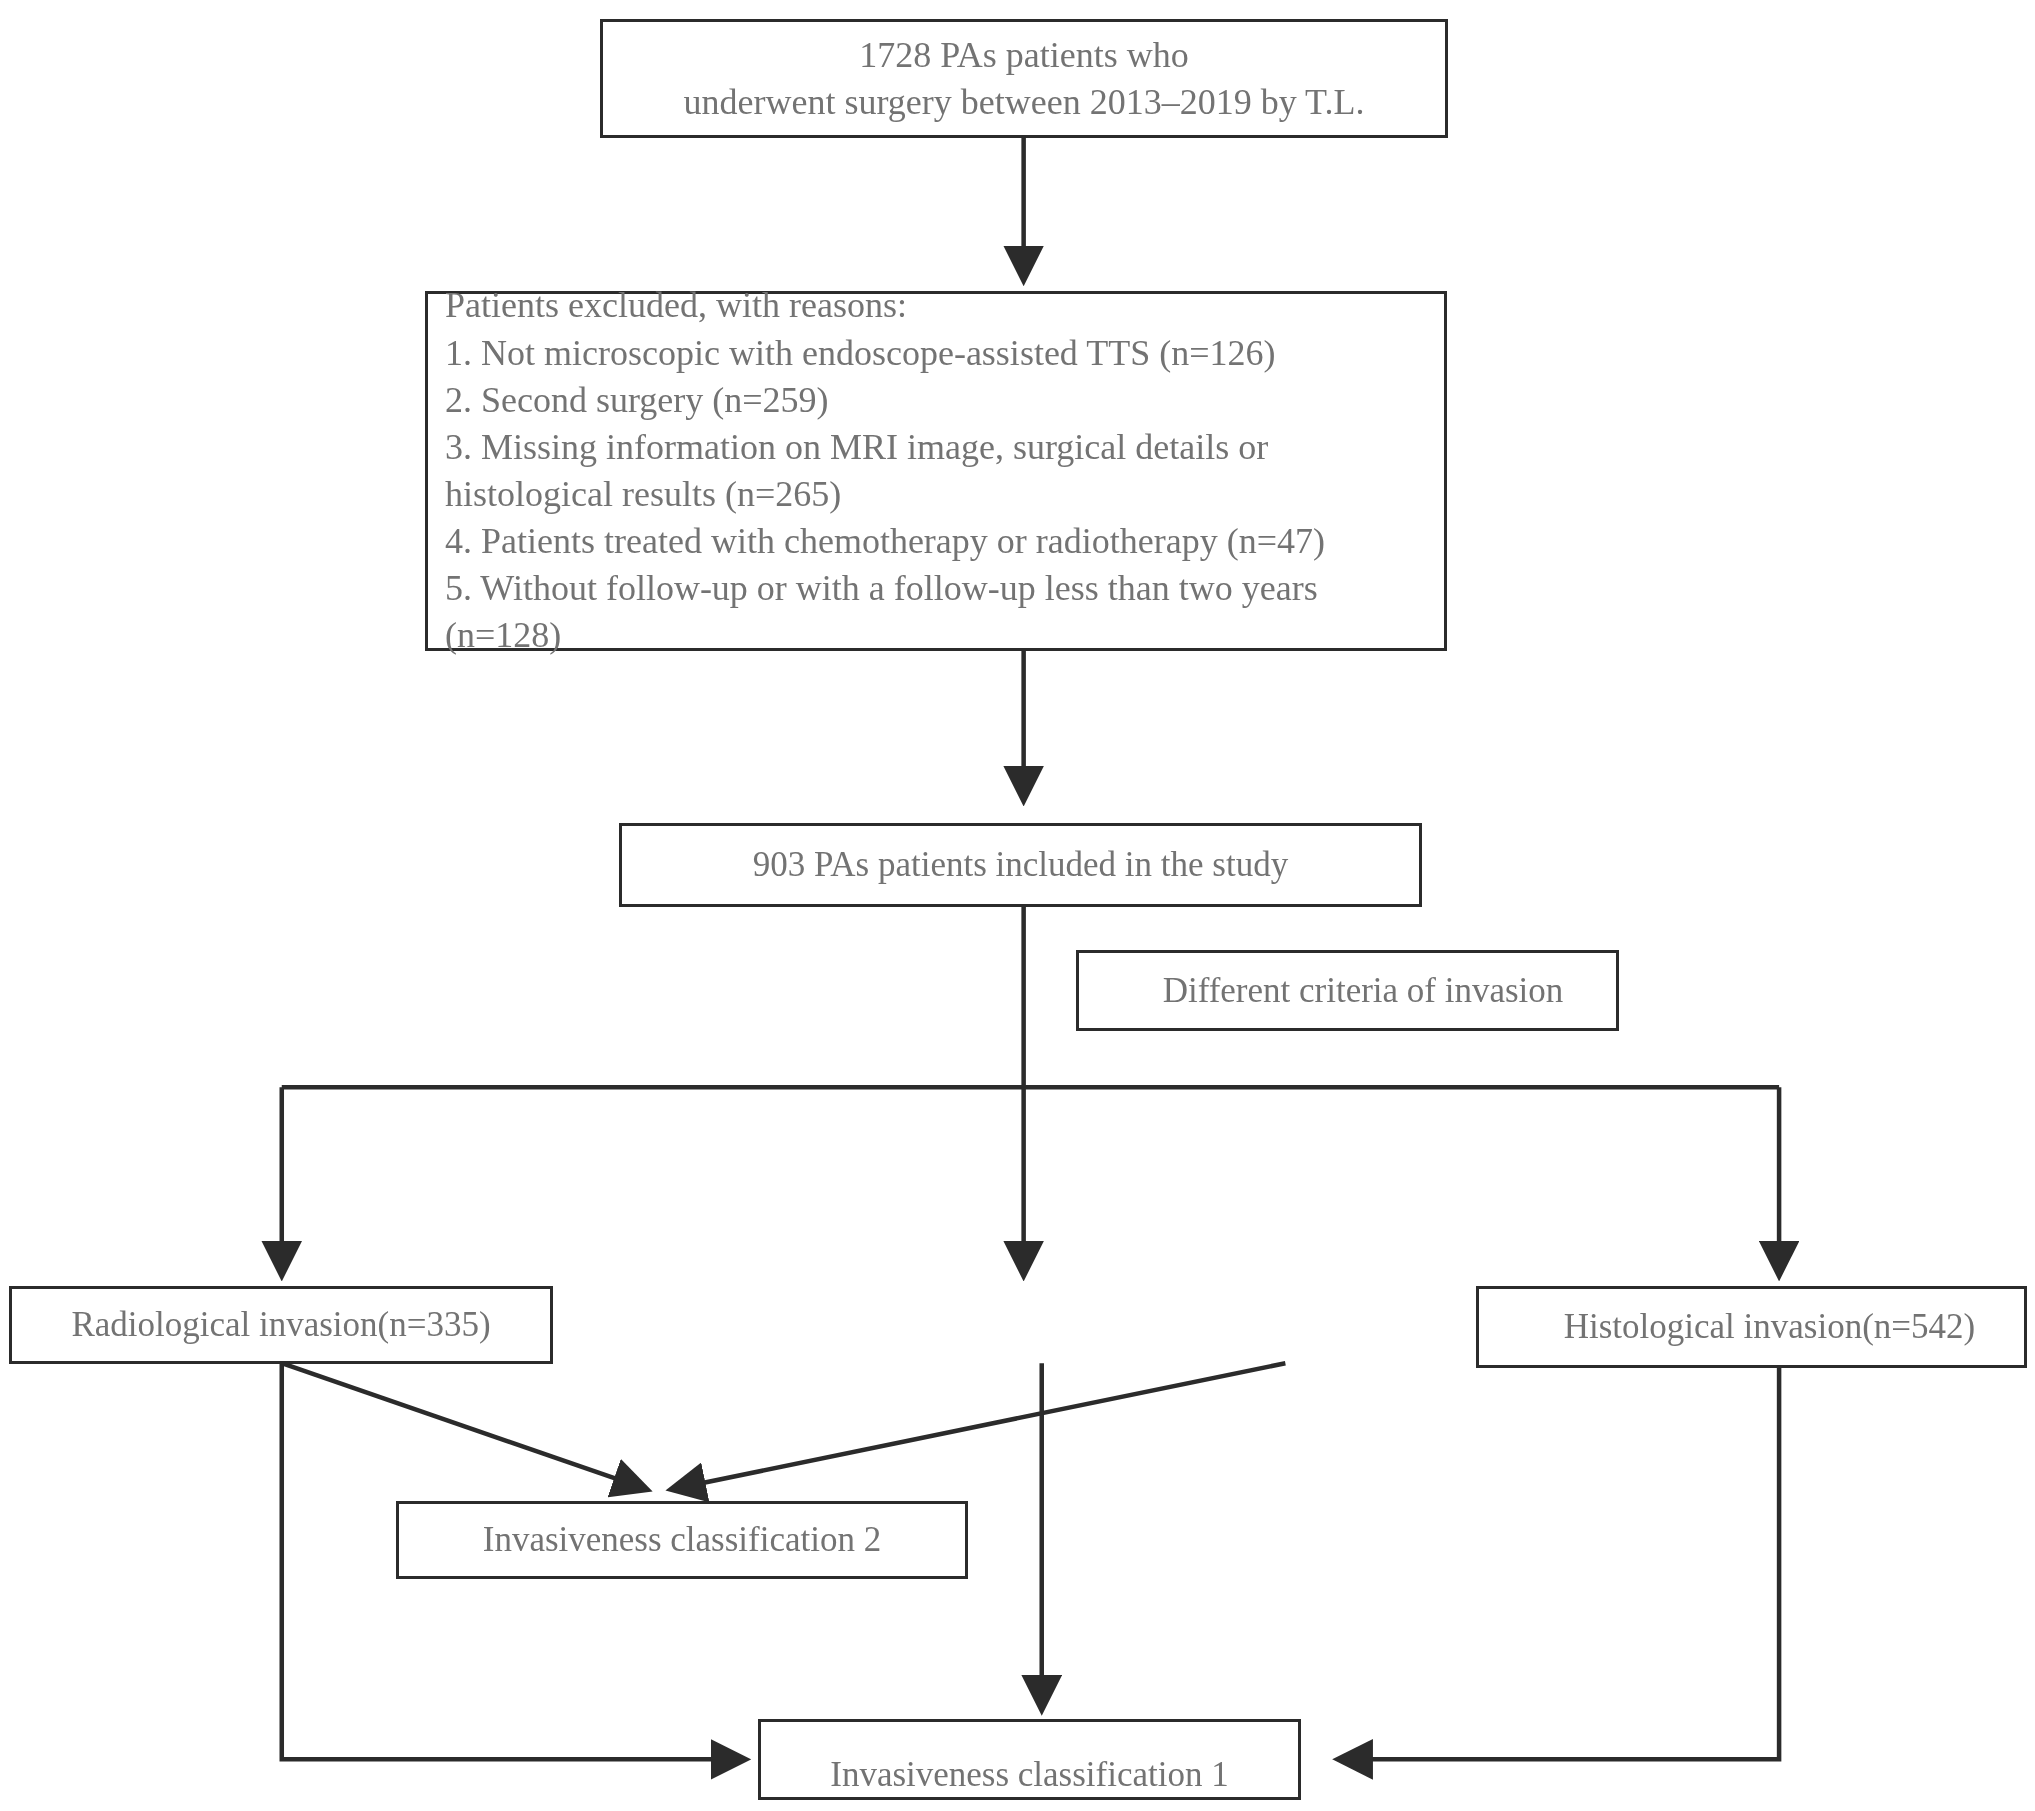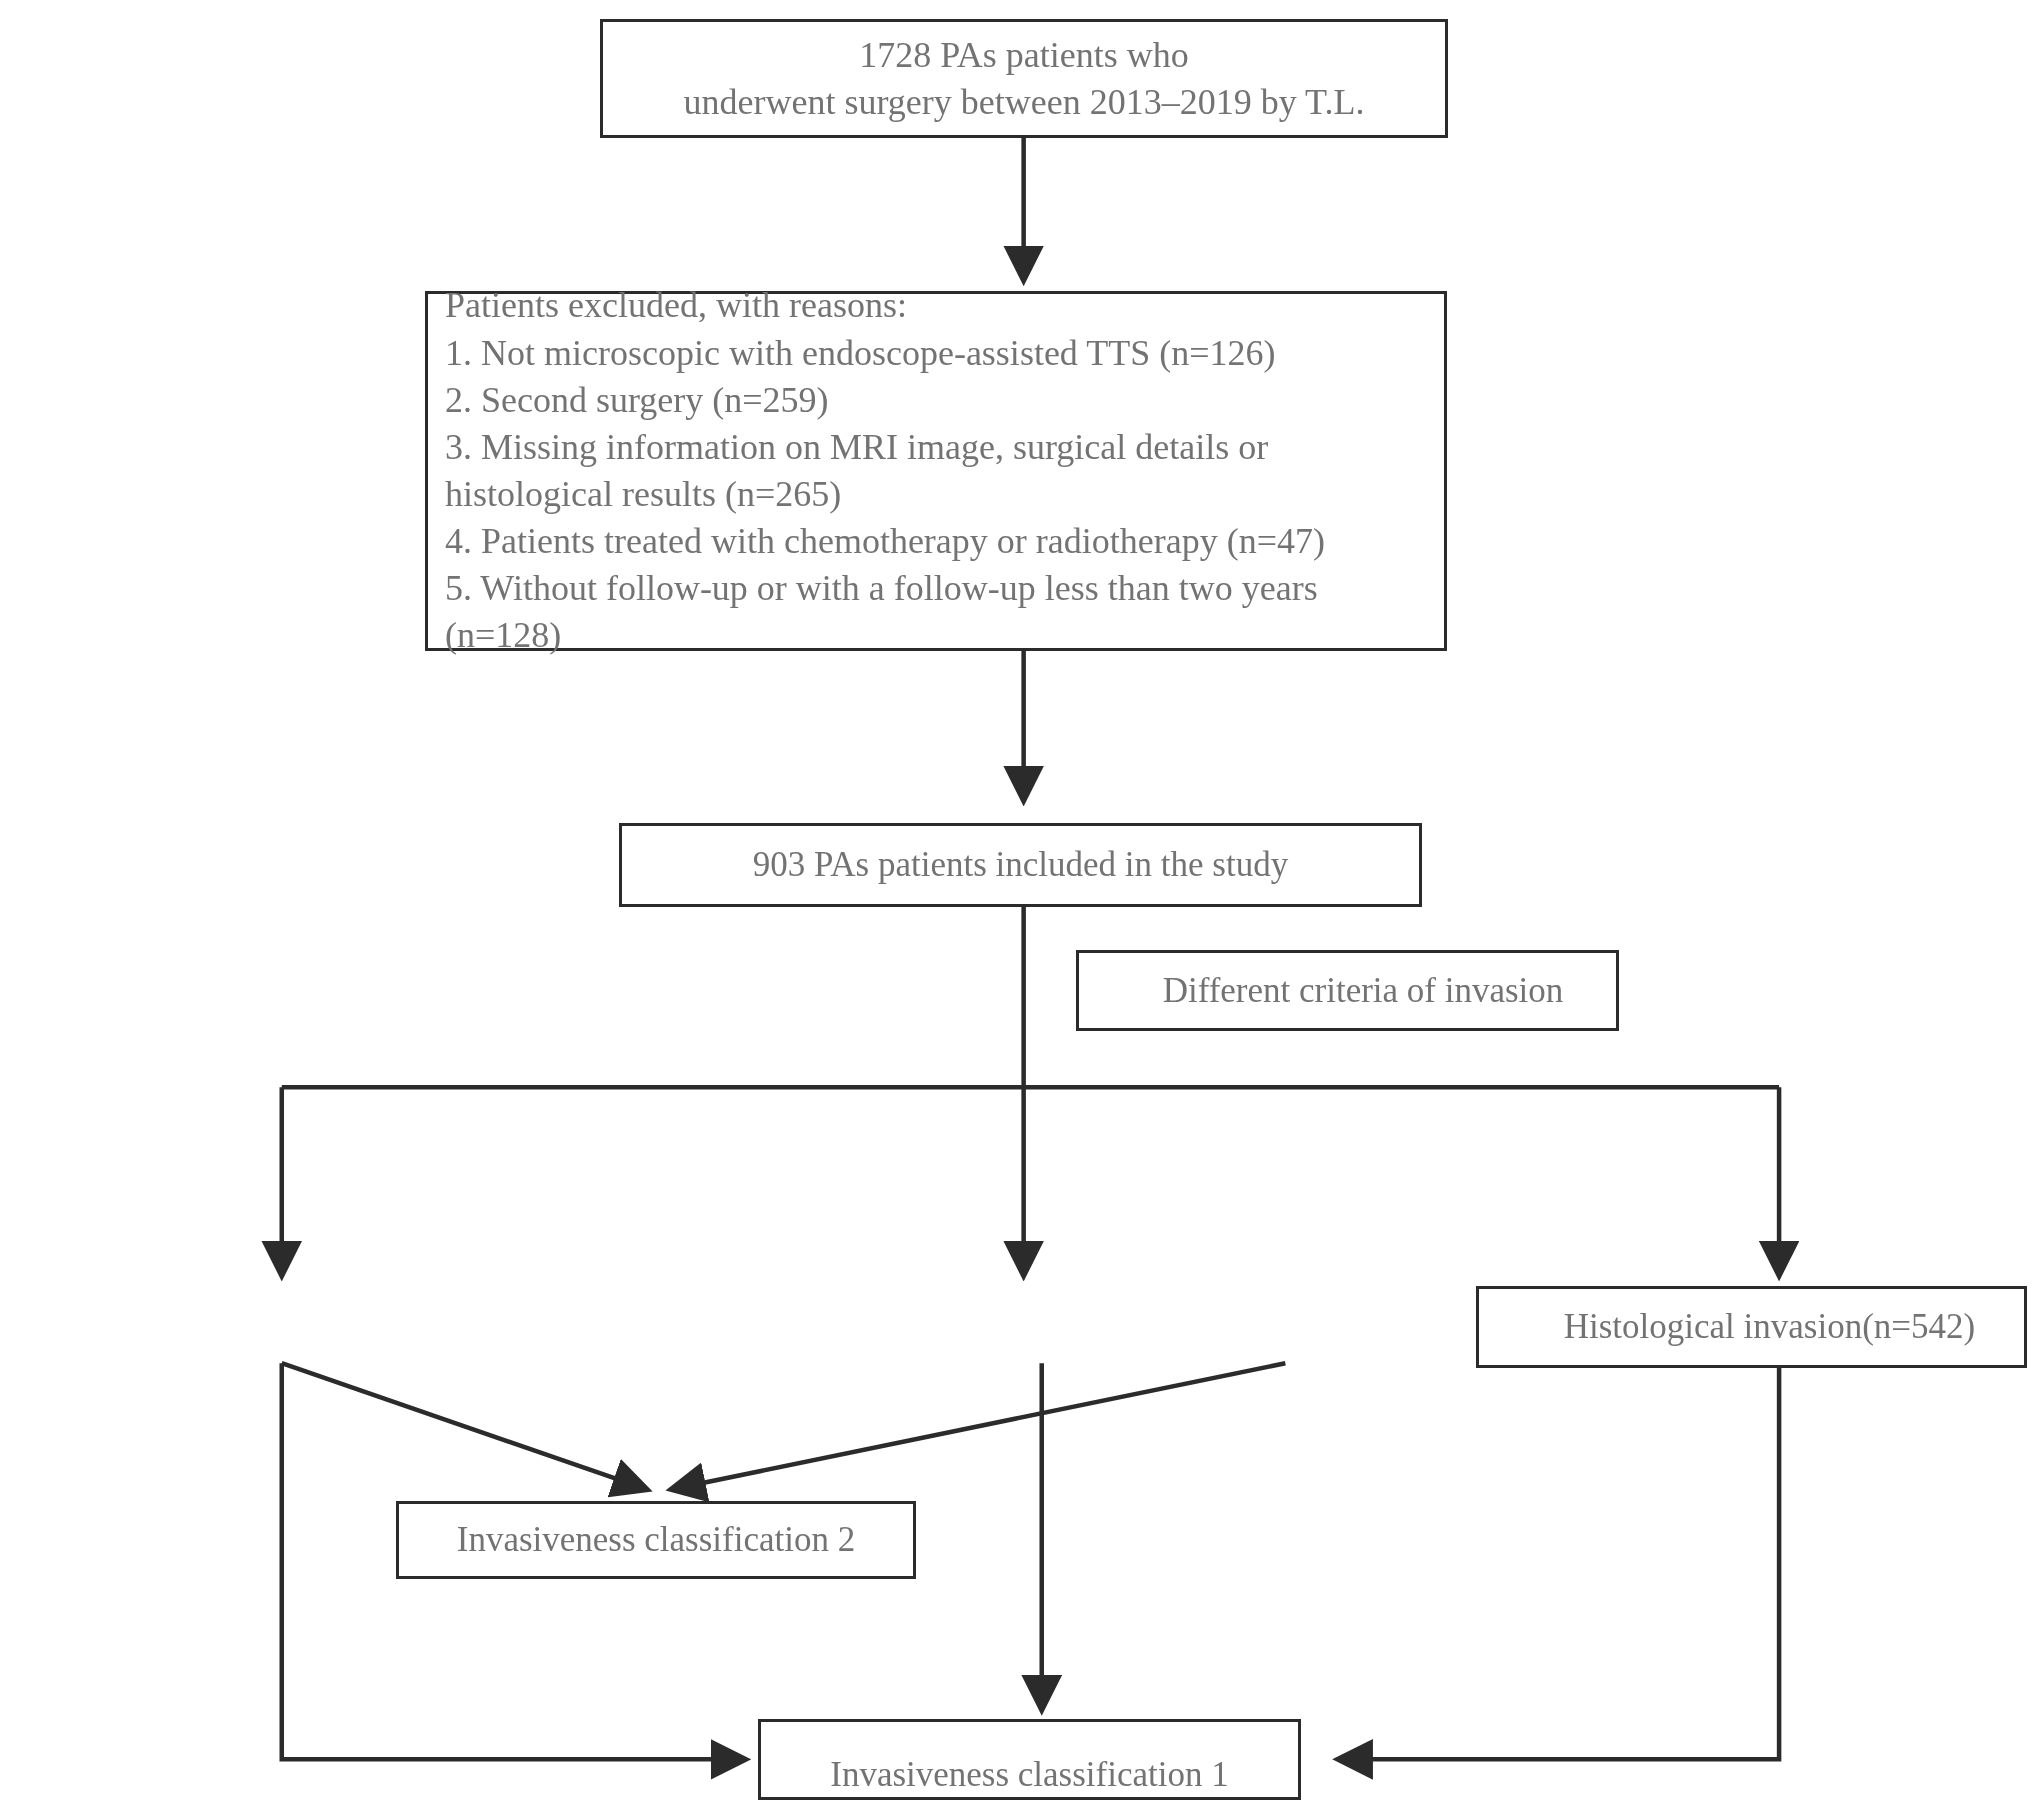--- a/index.html
+++ b/index.html
@@ -42,21 +42,21 @@
     padding-left: 17px;
   }
   
   #node-source      { left: 600px;  top: 19px;   width: 848px; height: 119px; }
   #node-excluded    { left: 425px;  top: 291px;  width: 1022px; height: 360px; }
   #node-included    { left: 619px;  top: 810px; width: 803px; height: 84px; margin-top: 13px; }
   #node-criteria    { left: 1076px; top: 950px; width: 543px;  height: 81px; padding-left: 31px; }
   #node-radiologic  { left: 9px;   top: 1286px; width: 544px;  height: 78px; }
   #node-surgical    { left: 762px; top: 1286px; width: 524px;  height: 78px; }
   #node-histologic  { left: 1476px; top: 1286px; width: 551px;  height: 82px; padding-left: 36px; }
-  #node-class2      { left: 396px;  top: 1501px; width: 520px;  height: 78px; }
+  #node-class2      { left: 396px;  top: 1501px; width: 572px;  height: 78px; }
   #node-class1      { left: 758px; top: 1719px; width: 543px;  height: 81px; align-items: flex-end; }
 
   #node-excluded .txt  { font-size: 36px; line-height: 1.31; }
   #node-source .txt    { font-size: 36px; line-height: 1.28; }
 
   
   #wires {
     position: absolute;
     left: 0; top: 0;
     width: 2035px;
@@ -116,20 +116,23 @@
   </div>
 
   <div class="node" id="node-included">
     <span class="txt">903 PAs patients included in the study</span>
   </div>
 
   <div class="node" id="node-criteria">
     <span class="txt">Different criteria of invasion</span>
   </div>
 
+  <div class="node" id="node-radiologic">
+    <span class="txt">Radiological invasion(n=335)</span>
+  </div>
 
 
   <div class="node" id="node-histologic">
     <span class="txt">Histological invasion(n=542)</span>
   </div>
 
   <div class="node" id="node-class2">
     <span class="txt">Invasiveness classification 2</span>
   </div>
 

